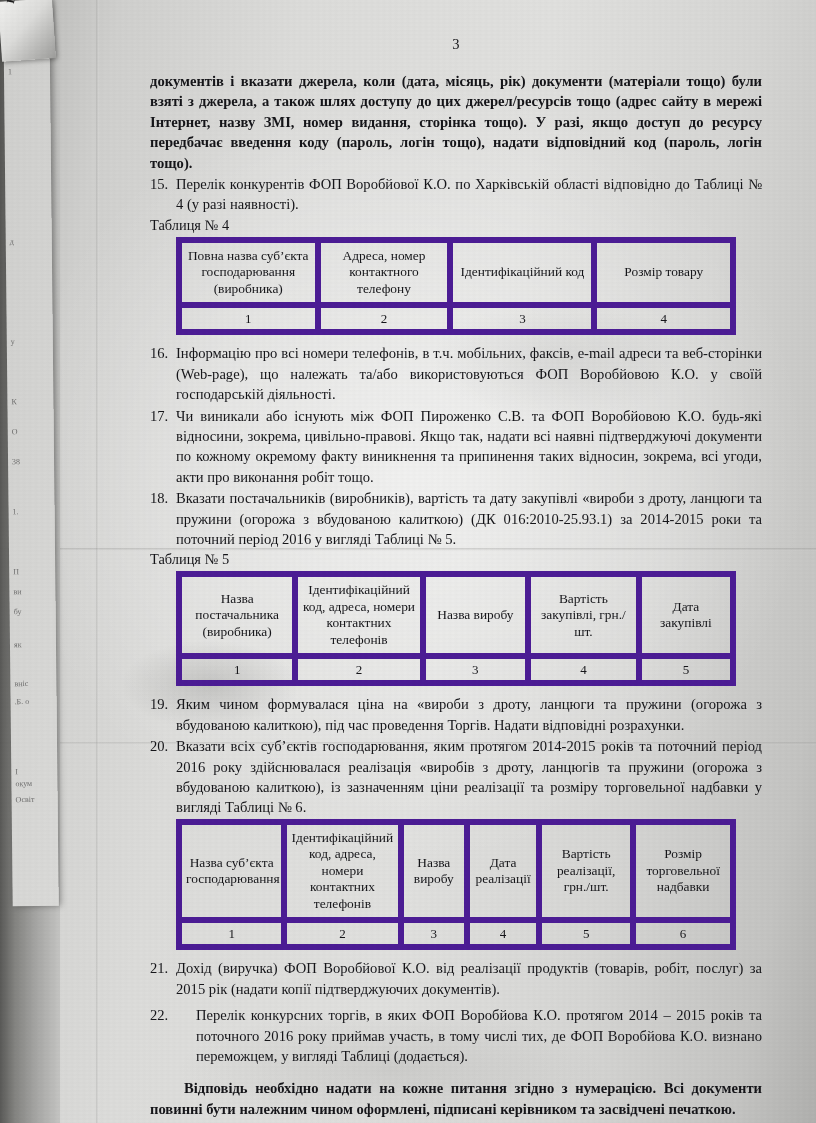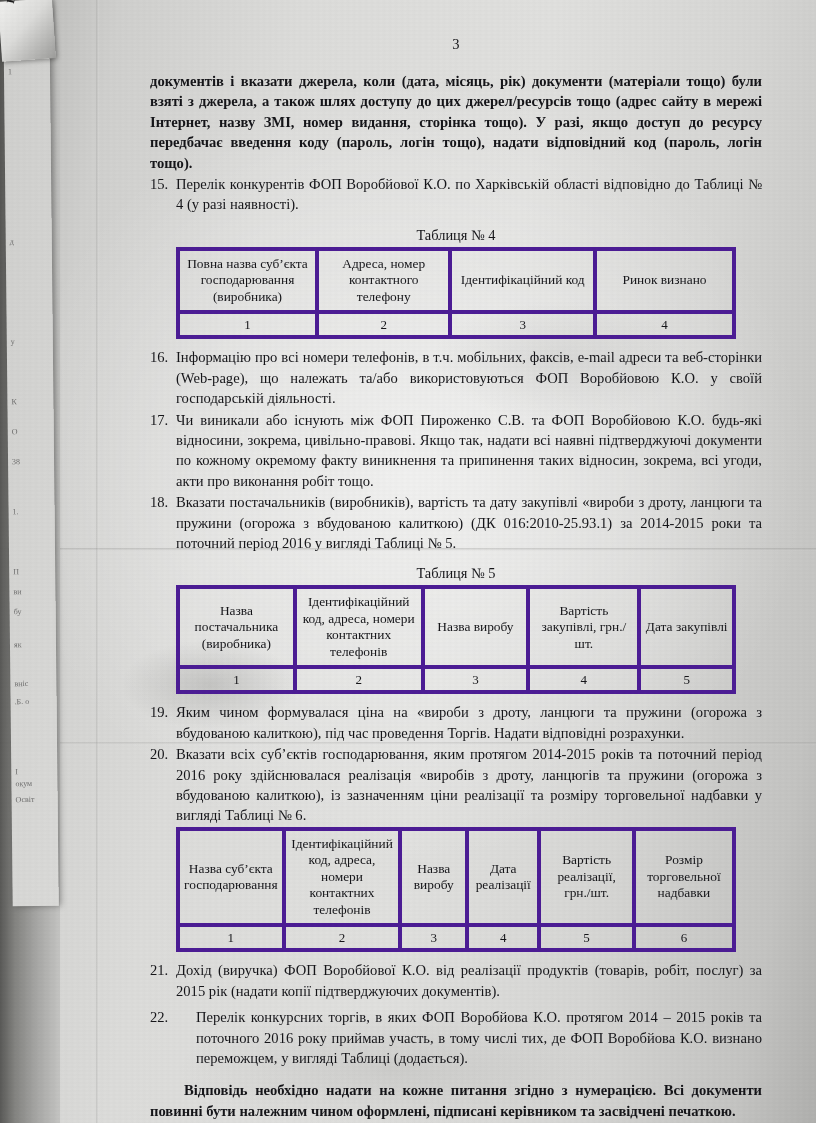--- a/index.html
+++ b/index.html
@@ -133,32 +133,32 @@
     text-align: left;
     padding-right: 5px;
     box-sizing: border-box;
   }
   .item .body {
     flex: 1 1 auto;
     text-align: justify;
     text-justify: inter-word;
   }
   .table-caption {
-    text-align: center;
+    text-align: left;
     font-size: 14.4px;
-    margin: 12px 0 3px 0;
+    margin: 2px 0 3px 0;
   }
   table.doc-table {
     border-collapse: collapse;
     margin: 0 auto 8px auto;
     width: 560px;
     table-layout: fixed;
   }
   table.doc-table td {
-    border: 4px solid #4c1d95;
+    border: 6px solid #4c1d95;
     text-align: center;
     vertical-align: middle;
     font-size: 13.4px;
     line-height: 16.5px;
     padding: 5px 4px;
   }
   table.doc-table td.numrow {
     font-size: 13px;
     padding: 2px;
     height: 17px;
@@ -226,21 +226,21 @@
           <col style="width:25%">
           <col style="width:24%">
           <col style="width:26%">
           <col style="width:25%">
         </colgroup>
       <tbody>
       <tr>
         <td>Повна назва суб’єкта господарювання (виробника)</td>
         <td>Адреса, номер контактного телефону</td>
         <td>Ідентифікаційний код</td>
-        <td>Ринок визнано</td>
+        <td>Розмір товару</td>
       </tr>
       <tr>
         <td class="numrow">1</td>
         <td class="numrow">2</td>
         <td class="numrow">3</td>
         <td class="numrow">4</td>
       </tr>
       </tbody>
     </table>
 

